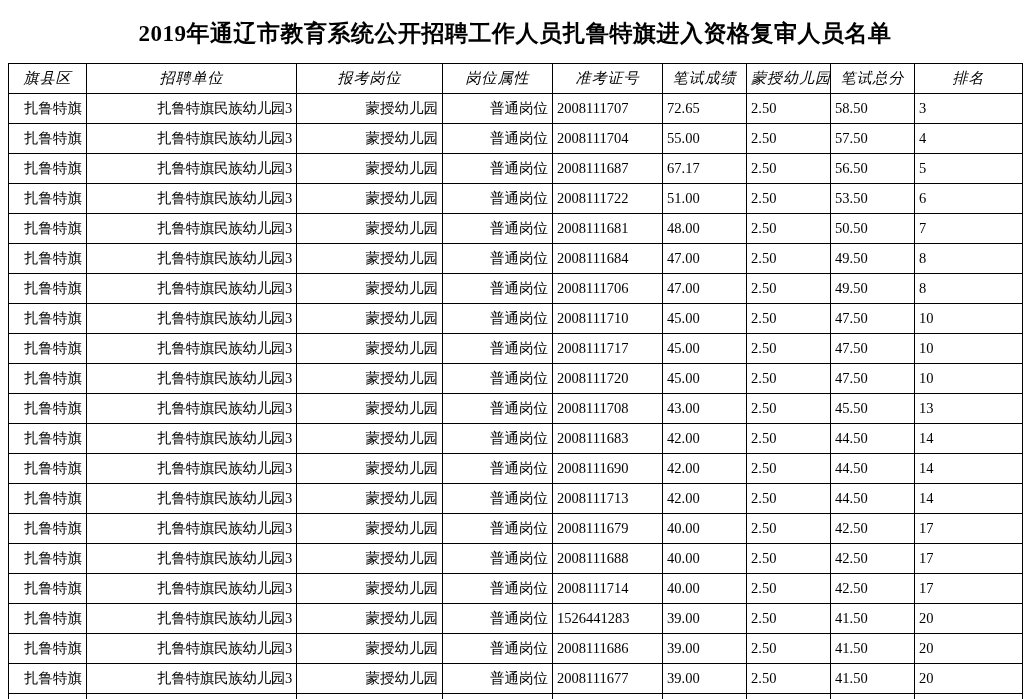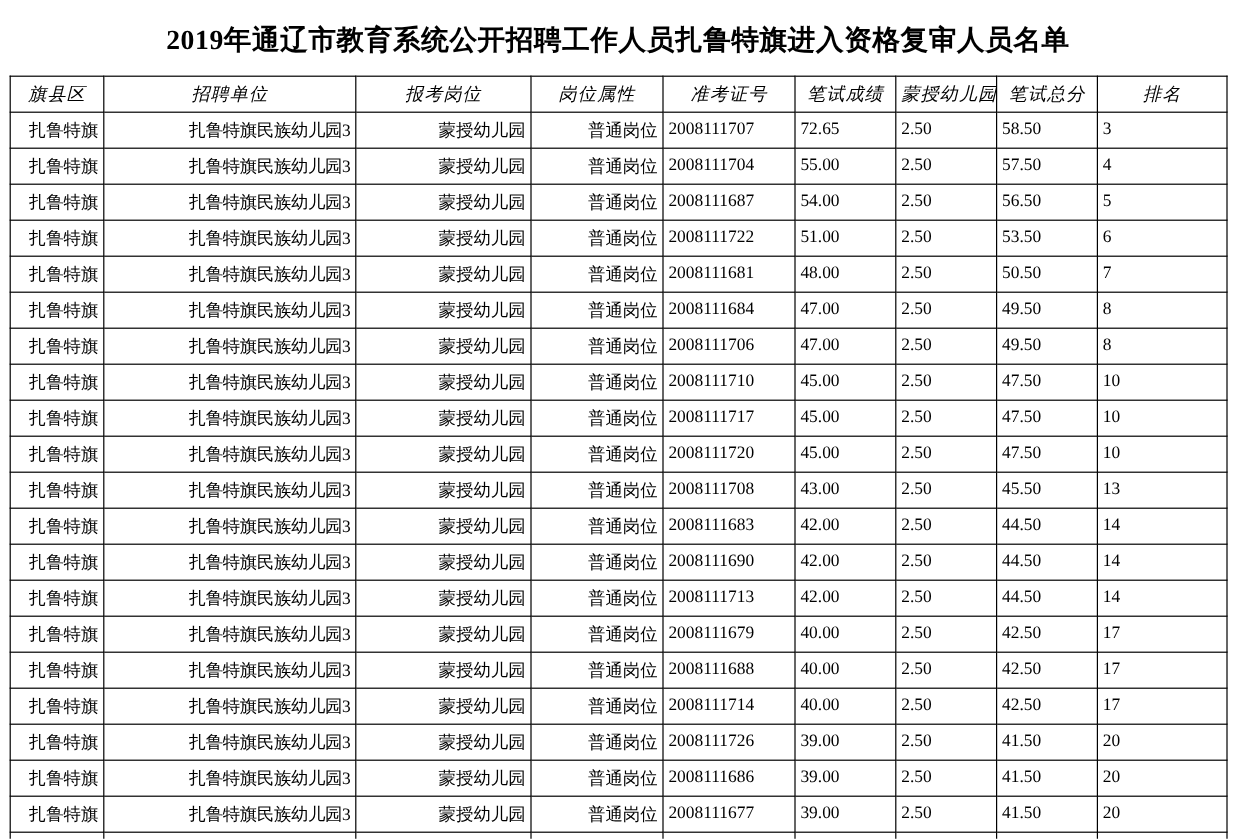--- a/index.html
+++ b/index.html
@@ -127,21 +127,21 @@
           <td class="col-6">2.50</td>
           <td class="col-7">57.50</td>
           <td class="col-8">4</td>
         </tr>
         <tr>
           <td class="col-0">扎鲁特旗</td>
           <td class="col-1">扎鲁特旗民族幼儿园3</td>
           <td class="col-2">蒙授幼儿园</td>
           <td class="col-3">普通岗位</td>
           <td class="col-4">2008111687</td>
-          <td class="col-5">54.00</td>
+          <td class="col-5">67.17</td>
           <td class="col-6">2.50</td>
           <td class="col-7">56.50</td>
           <td class="col-8">5</td>
         </tr>
         <tr>
           <td class="col-0">扎鲁特旗</td>
           <td class="col-1">扎鲁特旗民族幼儿园3</td>
           <td class="col-2">蒙授幼儿园</td>
           <td class="col-3">普通岗位</td>
           <td class="col-4">2008111722</td>
@@ -291,21 +291,21 @@
           <td class="col-5">40.00</td>
           <td class="col-6">2.50</td>
           <td class="col-7">42.50</td>
           <td class="col-8">17</td>
         </tr>
         <tr>
           <td class="col-0">扎鲁特旗</td>
           <td class="col-1">扎鲁特旗民族幼儿园3</td>
           <td class="col-2">蒙授幼儿园</td>
           <td class="col-3">普通岗位</td>
-          <td class="col-4">2008111726</td>
+          <td class="col-4">1526441283</td>
           <td class="col-5">39.00</td>
           <td class="col-6">2.50</td>
           <td class="col-7">41.50</td>
           <td class="col-8">20</td>
         </tr>
         <tr>
           <td class="col-0">扎鲁特旗</td>
           <td class="col-1">扎鲁特旗民族幼儿园3</td>
           <td class="col-2">蒙授幼儿园</td>
           <td class="col-3">普通岗位</td>

